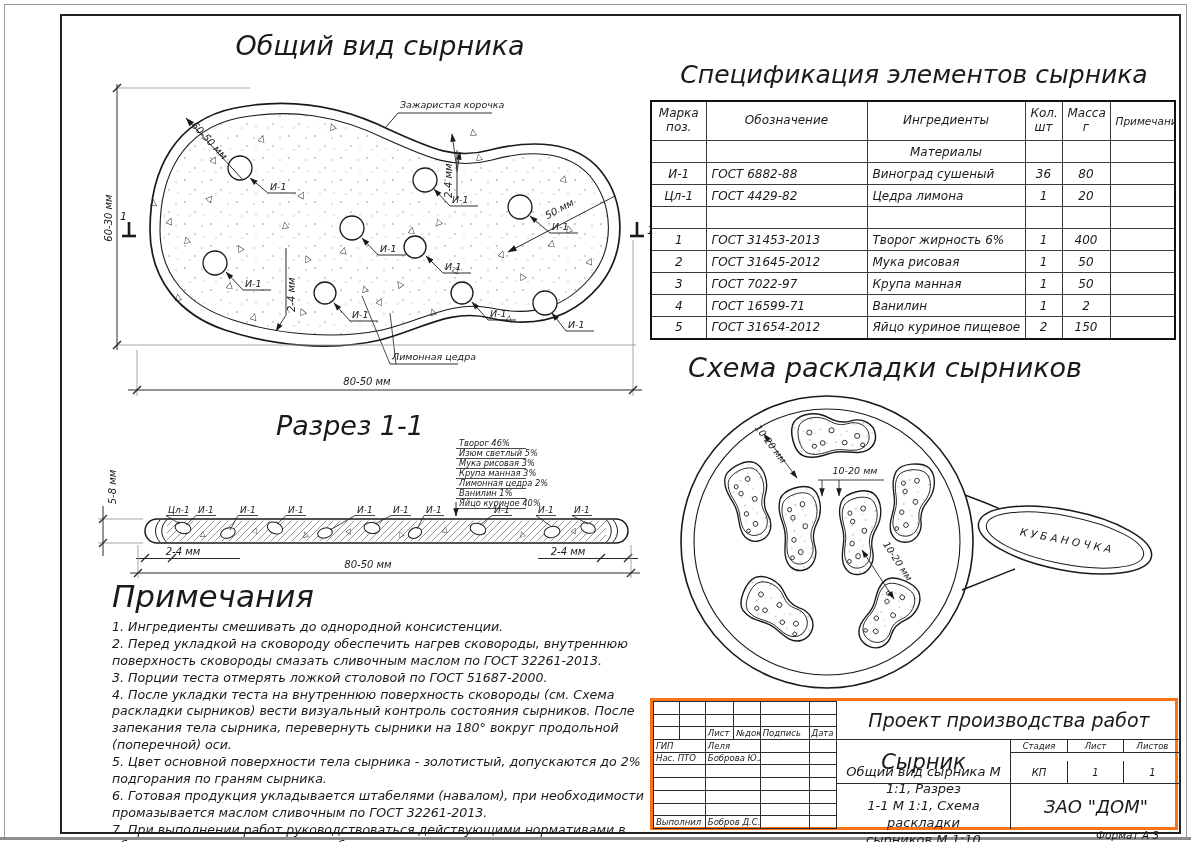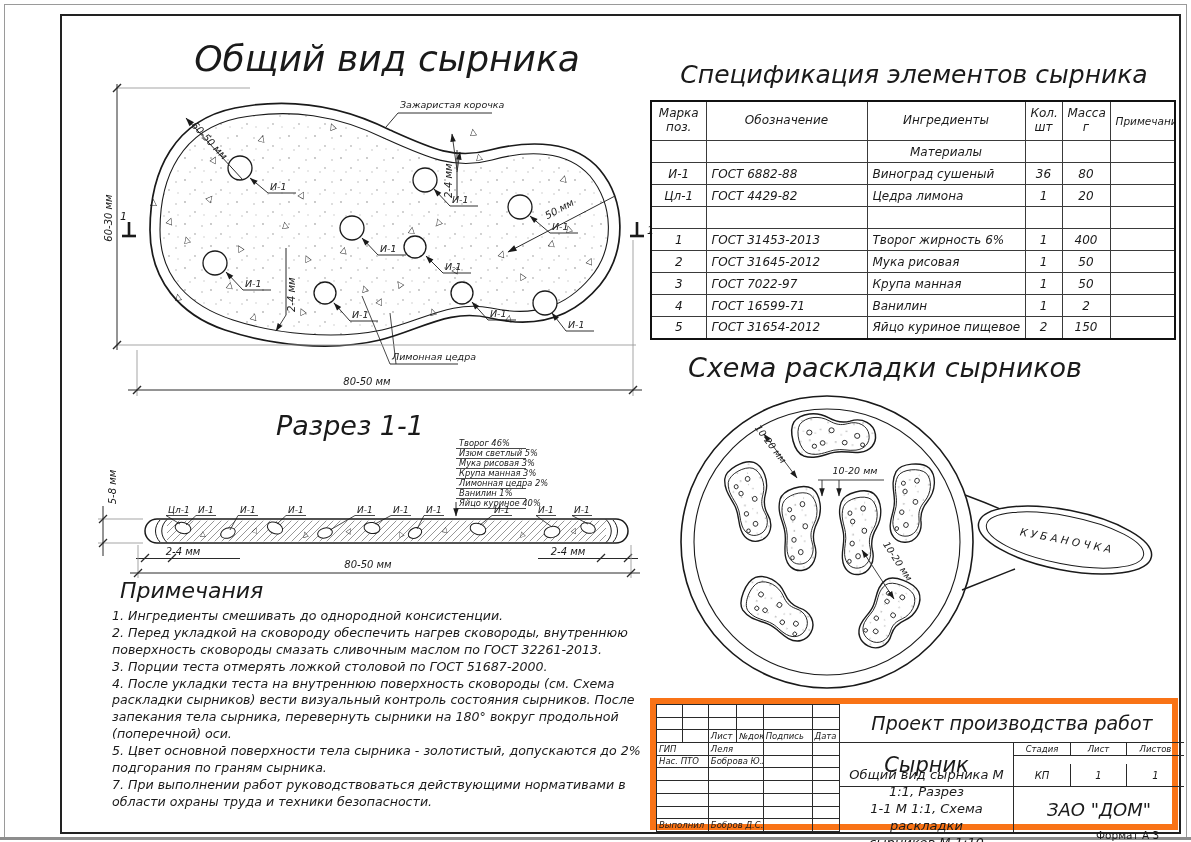--- a/index.html
+++ b/index.html
@@ -15,25 +15,25 @@
   
   #spec{position:absolute;left:650px;top:100px;width:526px;border-collapse:collapse;table-layout:fixed;}
   #spec td{border:1px solid #3a3a3a;font-style:italic;font-size:12px;padding:0 5px;overflow:hidden;white-space:nowrap;}
   #spec{border:2px solid #111;}
   #spec .hd{text-align:center;vertical-align:middle;height:38px;line-height:1.15;}
   #spec .r{height:22px;}
   #spec .c{text-align:center;margin-left:24px;}
 
   
   #notes{position:absolute;left:112px;top:578px;width:552px;}
-  #notes .nt{font-size:22px;font-style:italic;margin-bottom:5px;margin-left:8px;}
+  #notes .nt{font-size:31px;font-style:italic;margin-bottom:5px;}
   #notes .ni{font-size:12.6px;font-style:italic;line-height:1.34;}
 
   
-  #tb{position:absolute;left:650px;top:698px;width:528px;height:132px;border:6px solid #f97316;box-sizing:border-box;}
+  #tb{position:absolute;left:650px;top:698px;width:528px;height:132px;border:3px solid #f97316;box-sizing:border-box;}
   #tb-left{position:absolute;left:0;top:0;width:184px;height:128px;border-collapse:collapse;table-layout:fixed;}
   #tb-left td{border:1px solid #2a2a2a;font-style:italic;font-size:8.5px;padding:0 2px;height:11.3px;line-height:1;overflow:hidden;white-space:nowrap;}
   #tb-right{position:absolute;left:183px;top:0;width:345px;height:128px;border-left:1px solid #2a2a2a;box-sizing:border-box;}
   .tbp{height:39px;border-bottom:1px solid #2a2a2a;display:flex;align-items:center;justify-content:center;
        font-size:19px;font-style:italic;box-sizing:border-box;}
   .tbm{height:44px;border-bottom:1px solid #2a2a2a;display:flex;box-sizing:border-box;}
   .tbm-obj{width:174px;border-right:1px solid #2a2a2a;display:flex;align-items:center;justify-content:center;
        font-size:21px;font-style:italic;box-sizing:border-box;}
   .tbm-st{width:170px;display:flex;flex-direction:column;}
   .st-hd{display:flex;height:13px;border-bottom:1px solid #2a2a2a;box-sizing:border-box;}
@@ -43,21 +43,21 @@
   .st-hd div:nth-child(3){width:57px;}
   .st-val{display:flex;flex:1;}
   .st-val div{font-size:10px;font-style:italic;text-align:center;display:flex;align-items:center;justify-content:center;box-sizing:border-box;margin-top:8px;}
   .st-val div:nth-child(1){width:57px;border-right:1px solid #2a2a2a;}
   .st-val div:nth-child(2){width:56px;border-right:1px solid #2a2a2a;}
   .st-val div:nth-child(3){width:57px;}
   .tbb{height:45px;display:flex;box-sizing:border-box;}
   .tbb-desc{width:174px;border-right:1px solid #2a2a2a;display:flex;flex-direction:column;align-items:center;justify-content:center;
        font-size:13px;font-style:italic;line-height:1.3;text-align:center;box-sizing:border-box;}
   .tbb-co{width:170px;display:flex;align-items:center;justify-content:center;font-size:18px;font-style:italic;}
-  #format{position:absolute;left:1096px;top:829px;font-size:10.5px;}
+  #format{position:absolute;left:1096px;top:829px;font-size:10.5px;font-style:italic;}
 </style>
 </head>
 <body>
 
 <div id="page">
   <div id="outer-border"></div>
   <div id="bottom-shadow"></div>
   <div id="inner-frame"></div>
 
   <svg id="svgmain" width="1191" height="842" viewBox="0 0 1191 842">
@@ -400,21 +400,21 @@
         <line x1="818" y1="480" x2="884" y2="480" stroke="#2a2a2a" stroke-width="0.9"></line>
         <line x1="822" y1="480" x2="822" y2="496" stroke="#2a2a2a" stroke-width="0.9" marker-end="url(#arr)"></line>
         <line x1="839" y1="480" x2="839" y2="496" stroke="#2a2a2a" stroke-width="0.9" marker-end="url(#arr)"></line>
 
         <line x1="862" y1="550" x2="894" y2="599" stroke="#2a2a2a" stroke-width="0.9" marker-start="url(#arr)" marker-end="url(#arr)"></line>
         <text transform="translate(895,563) rotate(57)" text-anchor="middle">10-20 мм</text>
       </g>
     </g>
   </svg>
 
-  <div class="dtitle" style="left:177px;top:30px;width:420px;font-size:36px;margin-top:8px;">Общий вид сырника</div>
+  <div class="dtitle" style="left:170px;top:30px;width:420px;font-size:27px;">Общий вид сырника</div>
   <div class="dtitle" style="left:650px;top:60px;width:528px;font-size:25px;">Спецификация элементов сырника</div>
   <div class="dtitle" style="left:150px;top:410px;width:400px;font-size:27px;">Разрез 1-1</div>
   <div class="dtitle" style="left:655px;top:352px;width:460px;font-size:27px;">Схема раскладки сырников</div>
 
   <table id="spec">
     <colgroup>
         <col style="width:55px">
         <col style="width:161px">
         <col style="width:158px">
         <col style="width:37px">
@@ -520,20 +520,21 @@
   </tbody>
     </table>
 
   <div id="notes">
     <div class="nt">Примечания</div>
     <div class="ni">1.  Ингредиенты смешивать до однородной консистенции.</div>
     <div class="ni">2.  Перед укладкой на сковороду обеспечить нагрев сковороды,  внутреннюю поверхность сковороды смазать сливочным маслом по ГОСТ  32261-2013.</div>
     <div class="ni">3.  Порции теста отмерять ложкой столовой по ГОСТ  51687-2000.</div>
     <div class="ni">4.  После укладки теста на внутреннюю поверхность сковороды  (см. Схема раскладки сырников)  вести визуальный контроль состояния сырников.  После запекания тела сырника,  перевернуть сырники на  180°  вокруг продольной  (поперечной)  оси.</div>
     <div class="ni">5.  Цвет основной поверхности тела сырника  -  золотистый,  допускаются до  2%  подгорания по граням сырника.</div>
+    <div class="ni">6.  Готовая продукция укладывается штабелями  (навалом),  при необходимости промазывается маслом сливочным по ГОСТ  32261-2013.</div>
     <div class="ni">7.  При выполнении работ руководствоваться действующими нормативами в области охраны труда и техники безопасности.</div>
 
   </div>
 
   <div id="tb">
     <table id="tb-left">
       <colgroup>
           <col style="width:26px">
           <col style="width:25px">
           <col style="width:28px">

